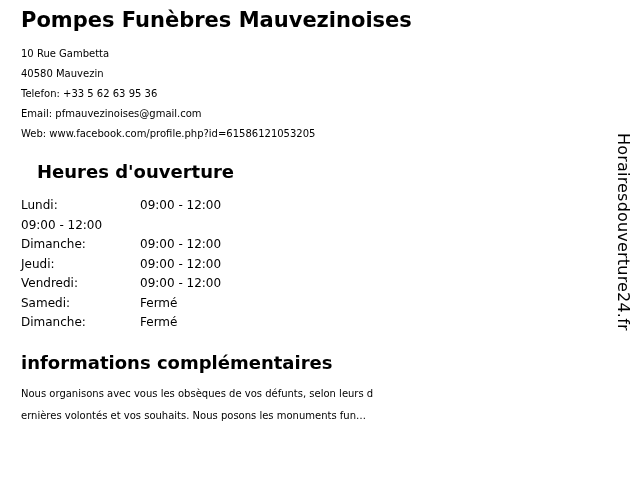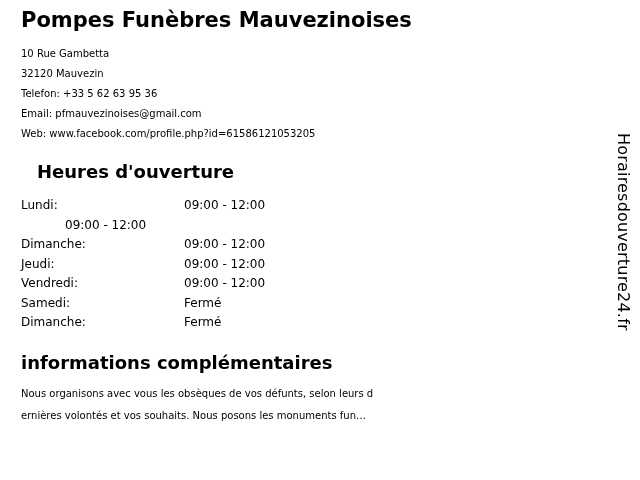--- a/index.html
+++ b/index.html
@@ -49,21 +49,21 @@
       top: 196px;
       font-size: 12px;
       line-height: 19.5px;
     }
     .hrow { display: flex; }
     .hrow .day {
       width: 119px;
       flex: 0 0 119px;
       white-space: nowrap;
     }
-    .hrow .time { white-space: nowrap; margin-left: 44px; }
+    .hrow .time { white-space: nowrap; }
     .para {
       position: absolute;
       left: 21px;
       top: 383px;
       width: 612px;
       font-size: 10px;
       line-height: 22px;
     }
     .para .pline { white-space: nowrap; }
     .watermark {
@@ -78,21 +78,21 @@
   </style>
 </head>
 <body>
 
 <div class="page">
 
   <h1 class="title">Pompes Funèbres Mauvezinoises</h1>
 
   <div class="contact">
     <div class="line">10 Rue Gambetta</div>
-    <div class="line">32120 Mauvezin</div>
+    <div class="line">40580 Mauvezin</div>
     <div class="line"><span>Telefon:</span> <span>+33 5 62 63 95 36</span></div>
     <div class="line"><span>Email:</span> <span>pfmauvezinoises@gmail.com</span></div>
     <div class="line"><span>Web:</span> <span>www.facebook.com/profile.php?id=61586121053205</span></div>
   </div>
 
   <h2 class="section-heading hours-heading">Heures d'ouverture</h2>
 
   <div class="hours">
     <div class="hrow">
       <span class="day">Lundi:</span>

